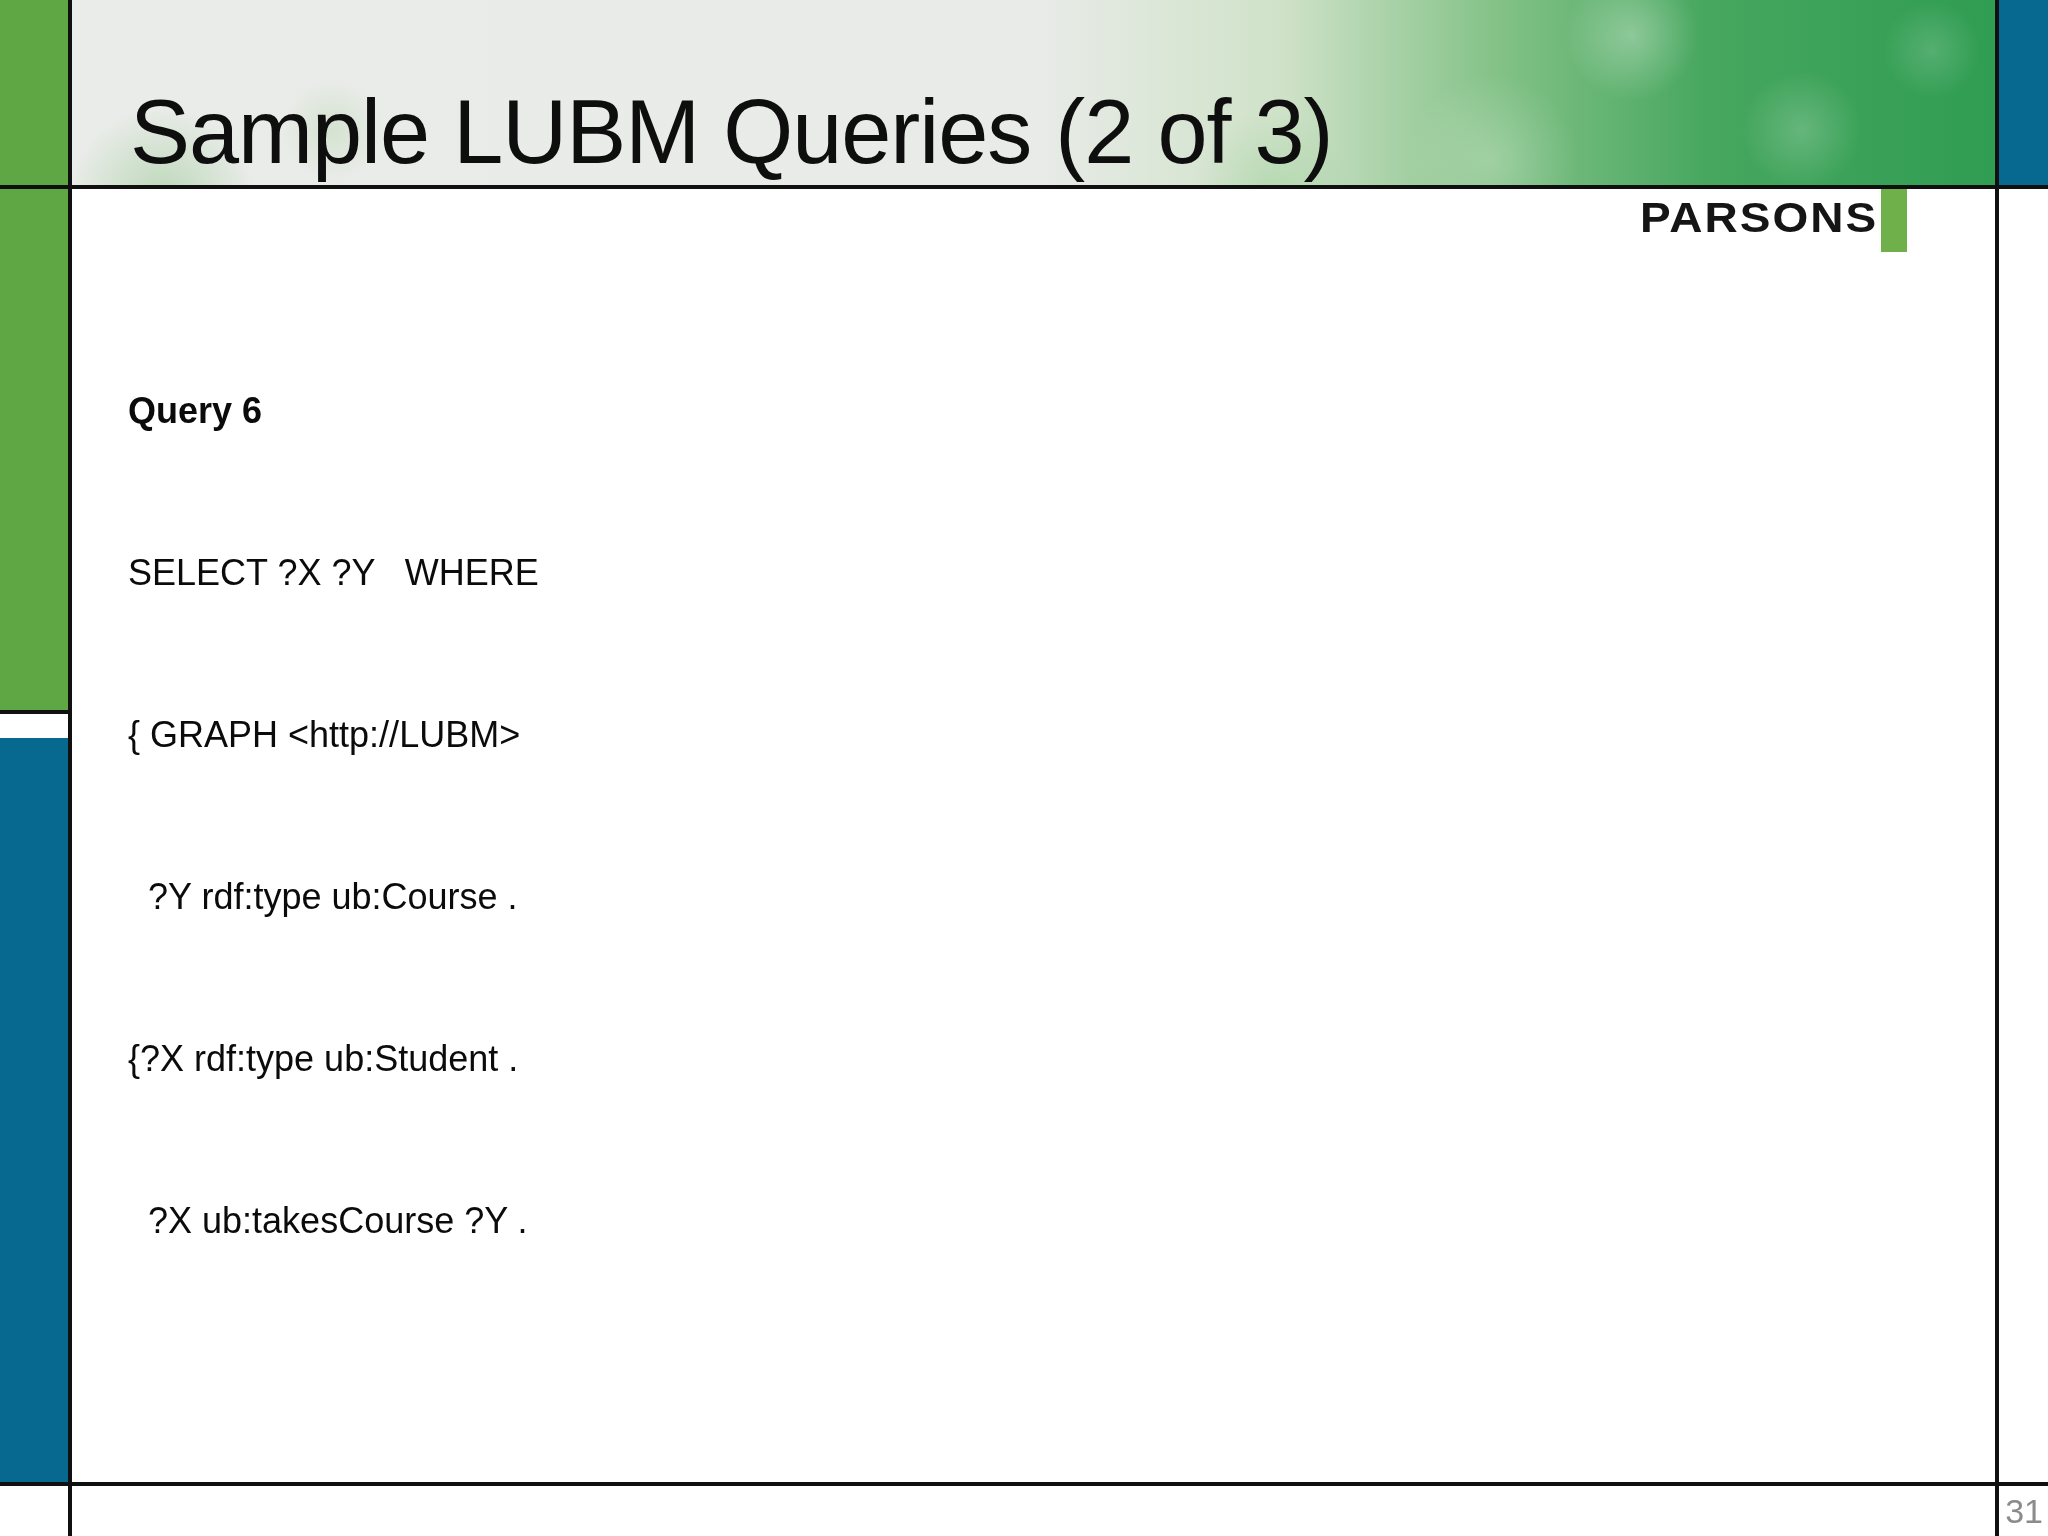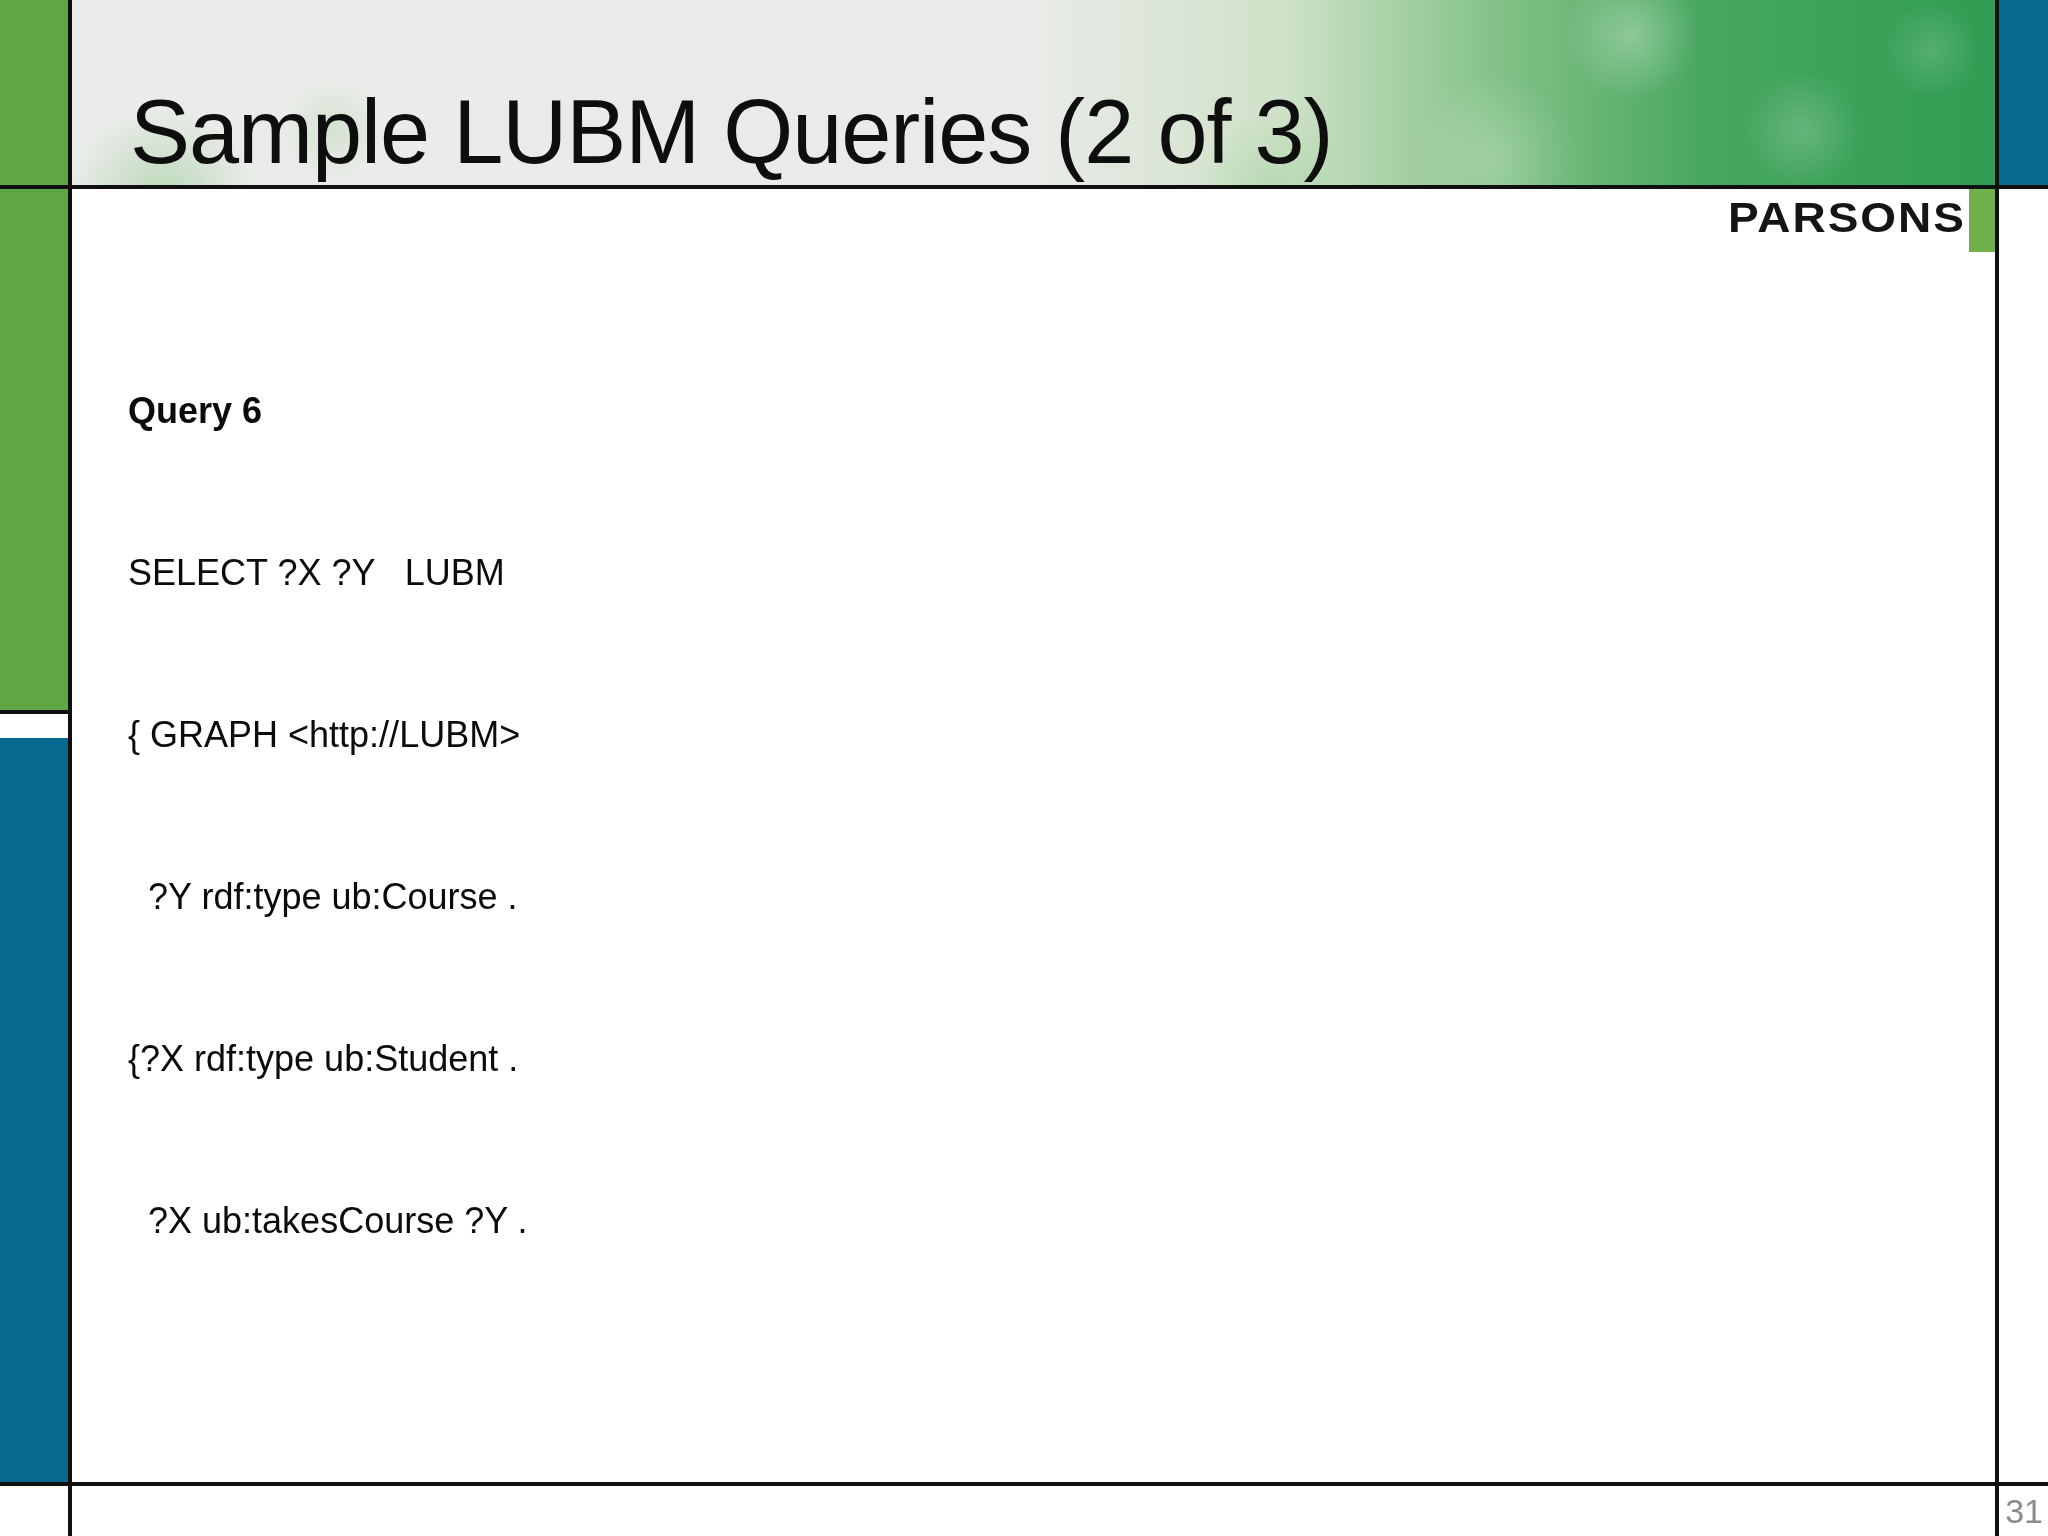--- a/index.html
+++ b/index.html
@@ -60,21 +60,21 @@
 
   
   .corner-blue {
     position:absolute; left:1999px; top:0; width:49px; height:185px;
     background:var(--sidebar-blue); z-index:3;
   }
 
   
   .logo-wrap {
     position:absolute; top:188px; left:1640px; width:355px; height:66px;
-    display:flex; align-items:flex-start; justify-content:flex-end;
+    display:flex; align-items:flex-start; 
     z-index:5;
   }
   .logo-text {
     font-weight:bold; font-size:46px; line-height:46px;
     letter-spacing:2px; color:#151515;
     transform:scaleY(0.92); transform-origin:top;
     margin-top:8px;
   }
   .logo-block {
     width:26px; height:64px; background:var(--logo-green); margin-left:3px;
@@ -115,21 +115,21 @@
   <div class="hline header"></div>
   <div class="hline footer"></div>
 
   <div class="logo-wrap">
     <div class="logo-text">PARSONS</div>
     <div class="logo-block"></div>
   </div>
 
   <div class="content">
     <div class="query-heading">Query 6</div>
-    <div class="code-line">SELECT ?X ?Y   LUBM</div>
+    <div class="code-line">SELECT ?X ?Y   WHERE</div>
     <div class="code-line">{ GRAPH &lt;http://LUBM&gt;</div>
     <div class="code-line">  ?Y rdf:type ub:Course .</div>
     <div class="code-line">{?X rdf:type ub:Student .</div>
     <div class="code-line">  ?X ub:takesCourse ?Y .</div>
     
     
     
     
     
     

